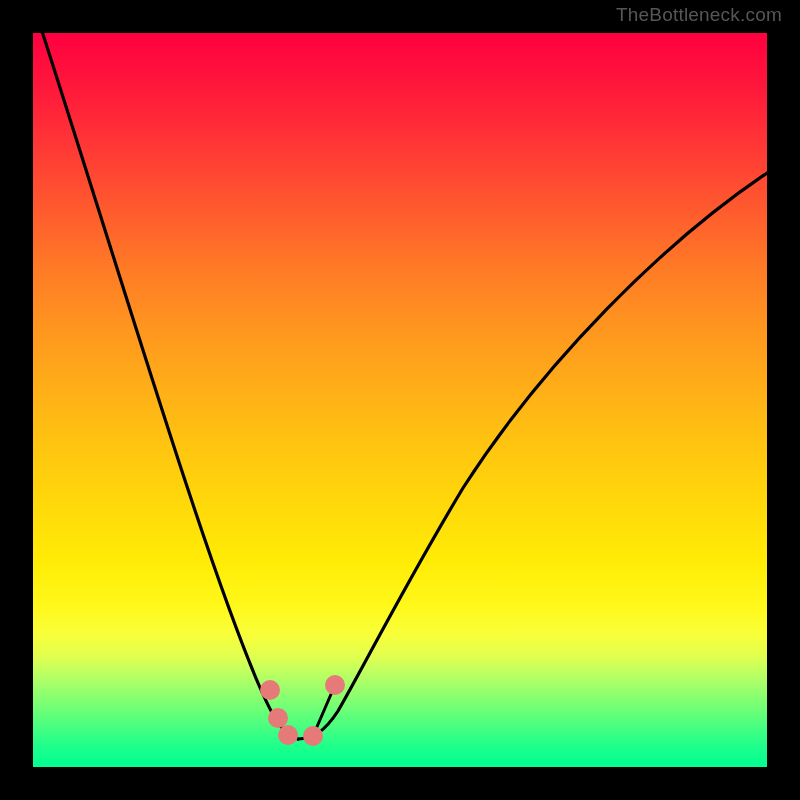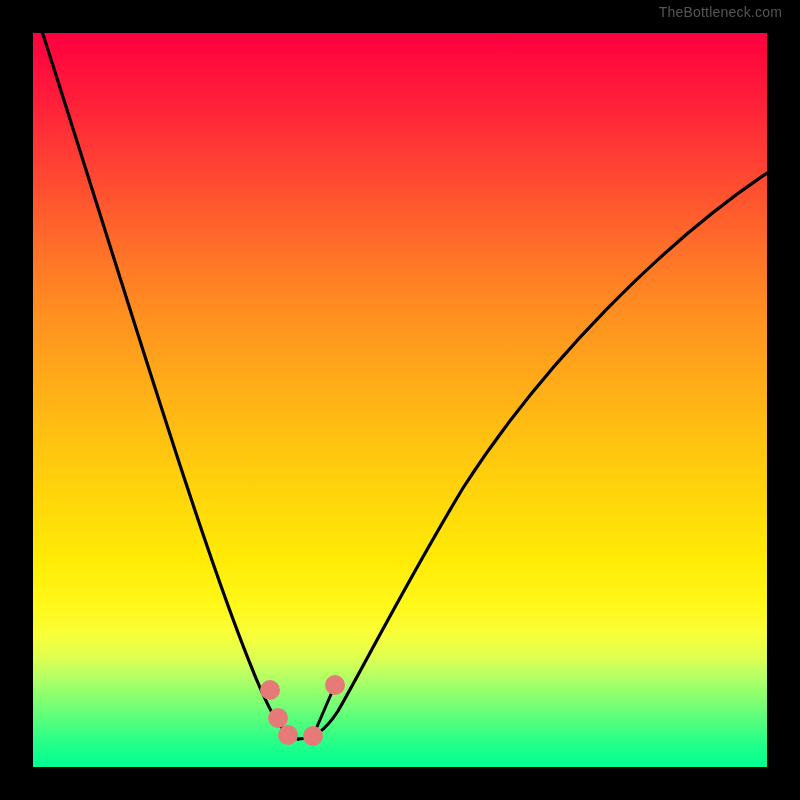--- a/index.html
+++ b/index.html
@@ -43,21 +43,21 @@
       #40ff82 95%,
       #20ff8a 97%,
       #00ff92 100%
     );
   }
   .watermark {
     position: absolute;
     top: 4px;
     right: 18px;
     font-family: Arial, Helvetica, sans-serif;
-    font-size: 14px;
+    font-size: 19px;
     color: #565656;
     letter-spacing: 0.2px;
     font-weight: 500;
   }
   svg.curves {
     position: absolute;
     left: 0;
     top: 0;
     width: 734px;
     height: 734px;

